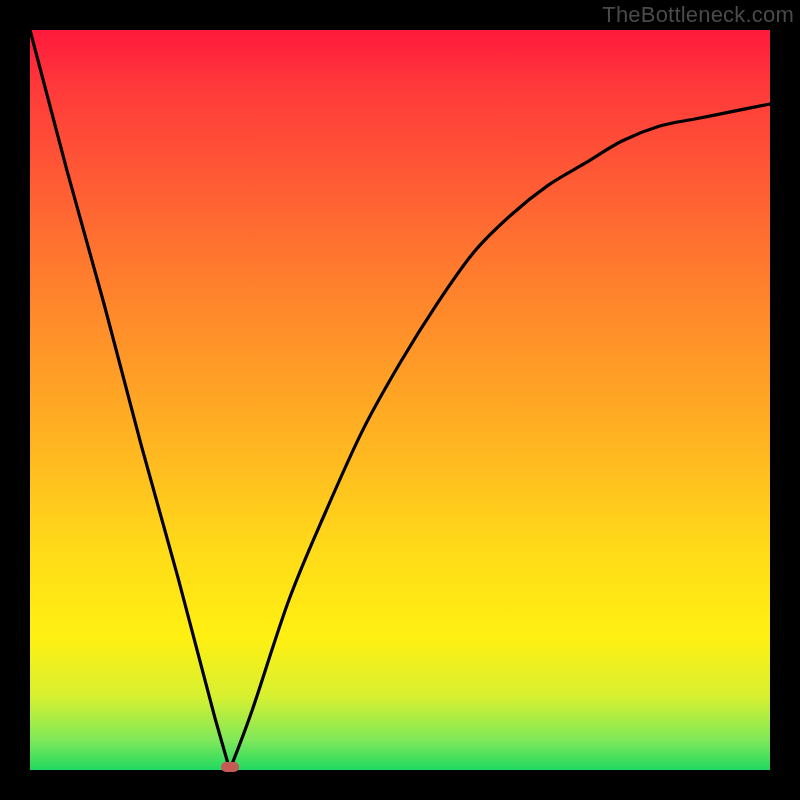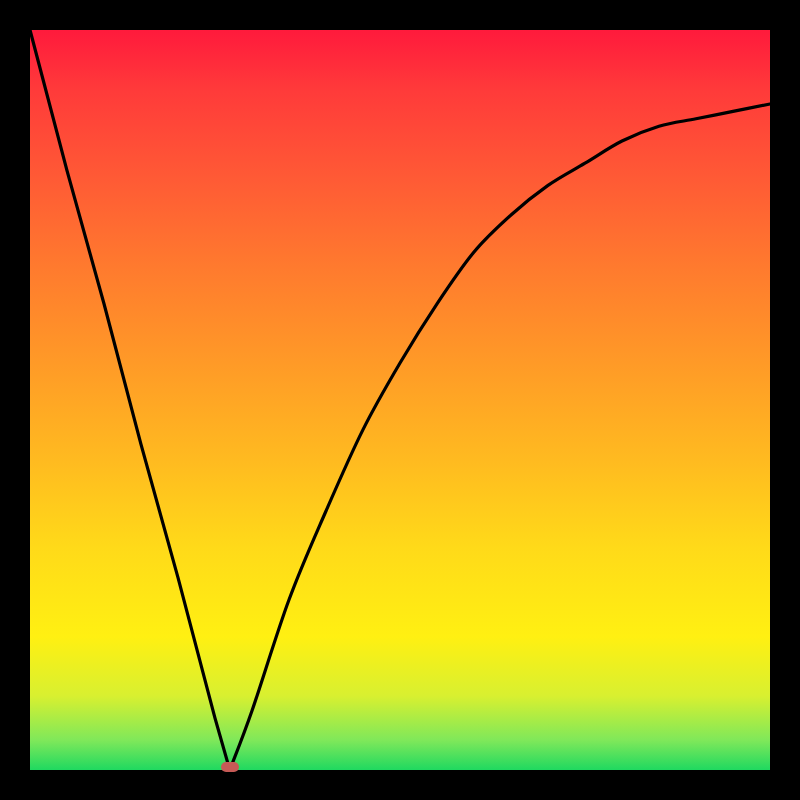--- a/index.html
+++ b/index.html
@@ -72,14 +72,15 @@
   <div class="plot">
 
     <svg class="curve" viewBox="0 0 740 740" preserveAspectRatio="none">
       <path d="M 0,0 L 37,140.5999999999999 L 74,273.8 L 111,414.4 L 148,547.6 L 185,688.2 L 199.8,740 C 203.5,730.1333333333333 212.13333333333333,709.1666666666666 222,680.8 C 231.86666666666667,652.4333333333333 246.66666666666666,603.0999999999999 259,569.8 C 271.3333333333333,536.5 283.6666666666667,509.3666666666667 296,481 C 308.3333333333333,452.6333333333333 320.6666666666667,424.26666666666665 333,399.59999999999997 C 345.3333333333333,374.9333333333333 357.66666666666663,353.9666666666666 370,332.99999999999994 C 382.33333333333337,312.0333333333333 394.66666666666674,292.3 407.00000000000006,273.8 C 419.33333333333337,255.3 431.6666666666667,236.8 444,222 C 456.3333333333333,207.2 468.6666666666667,196.1 481,185 C 493.3333333333333,173.9 505.6666666666667,164.0333333333333 518,155.39999999999998 C 530.3333333333334,146.76666666666665 542.6666666666666,140.60000000000005 555,133.20000000000005 C 567.3333333333334,125.80000000000005 579.6666666666666,117.16666666666667 592,111 C 604.3333333333334,104.83333333333333 616.6666666666666,99.90000000000005 629,96.20000000000005 C 641.3333333333334,92.50000000000004 653.6666666666666,91.26666666666664 666,88.79999999999995 C 678.3333333333334,86.33333333333327 690.6666666666666,83.86666666666663 703,81.39999999999998 C 715.3333333333334,78.93333333333332 733.8333333333334,75.23333333333333 740,74" fill="none" stroke="#000" stroke-width="3.2" stroke-linecap="round" stroke-linejoin="round"></path>
     </svg>
 
     <div class="marker" style="left: 199.8px; top: 737px;"></div>
 
   </div>
 
+  <div class="watermark">TheBottleneck.com</div>
 
 </div>
 
 </body></html>

